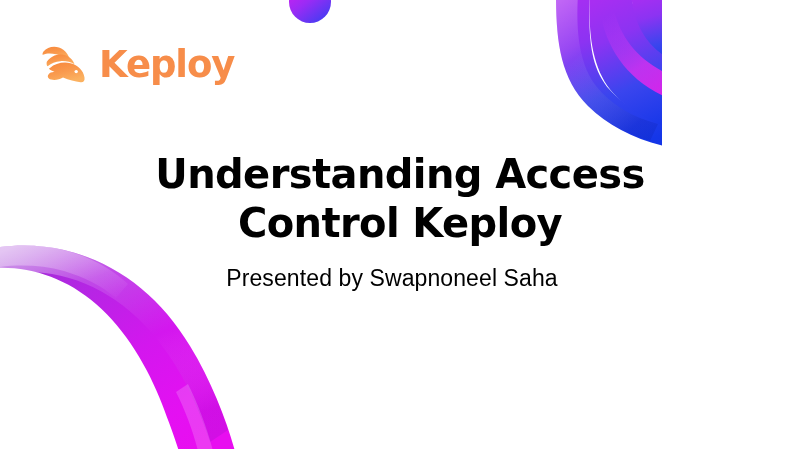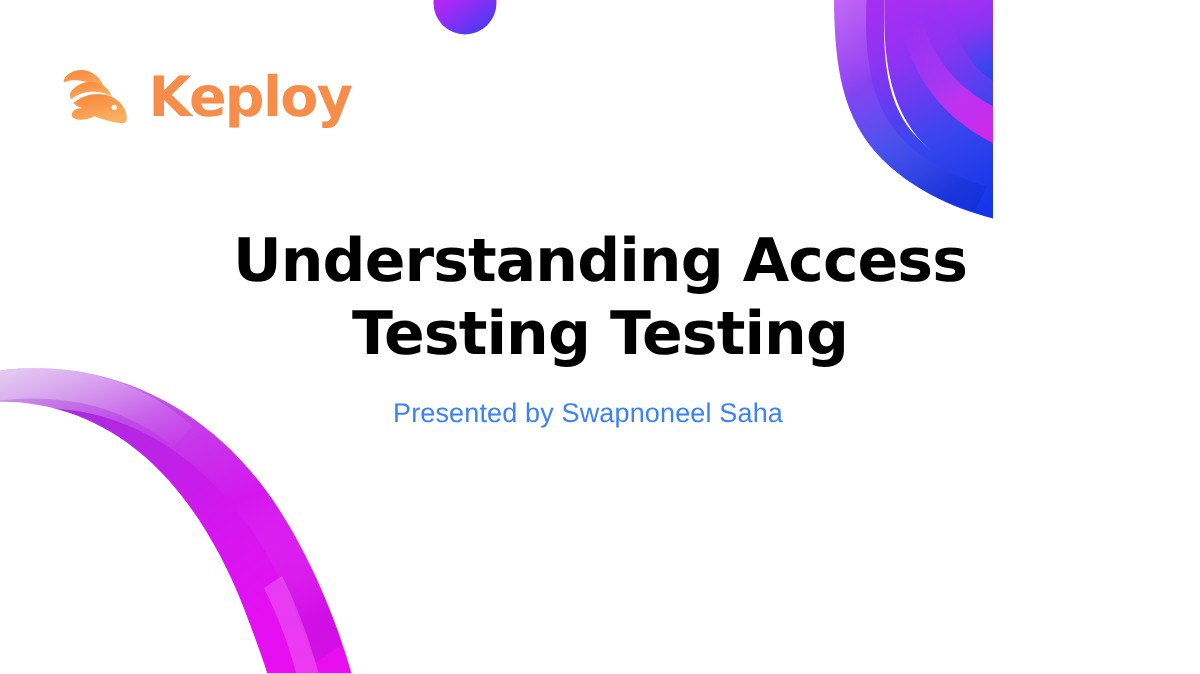--- a/index.html
+++ b/index.html
@@ -74,25 +74,25 @@
     letter-spacing: -0.6px;
     color: #000000;
     padding: 0 60px;
   }
   .title .line {
     display: block;
   }
   .subtitle {
     margin: 16px 16px 0 0;
     font-family: "Liberation Sans", sans-serif;
-    font-size: 18px;
+    font-size: 23px;
     font-weight: 400;
     letter-spacing: 0.1px;
     line-height: 1.3;
-    color: #3b82f6;
+    color: #000000;
   }
 </style>
 </head>
 <body>
 
 <div class="slide">
 
   <svg class="decor-layer" viewBox="0 0 800 449" width="800" height="449" xmlns="http://www.w3.org/2000/svg" aria-hidden="true">
     <defs>
       <linearGradient id="gradTopCircle" x1="0.15" y1="0" x2="0.9" y2="1">
@@ -269,18 +269,18 @@
                C10.5,30.3 11.4,30.5 12,30 Z" fill="url(#gradLogo)"></path>
 
       <circle cx="38.2" cy="33.6" r="1.7" fill="#ffffff"></circle>
     </svg>
     <span class="brand-name">Keploy</span>
   </div>
 
   <div class="content">
     <h1 class="title">
       <span class="line">Understanding Access</span>
-      <span class="line">Testing Testing</span>
+      <span class="line">Control Keploy</span>
     </h1>
     <p class="subtitle">Presented by Swapnoneel Saha</p>
   </div>
 
 </div>
 
 </body></html>

